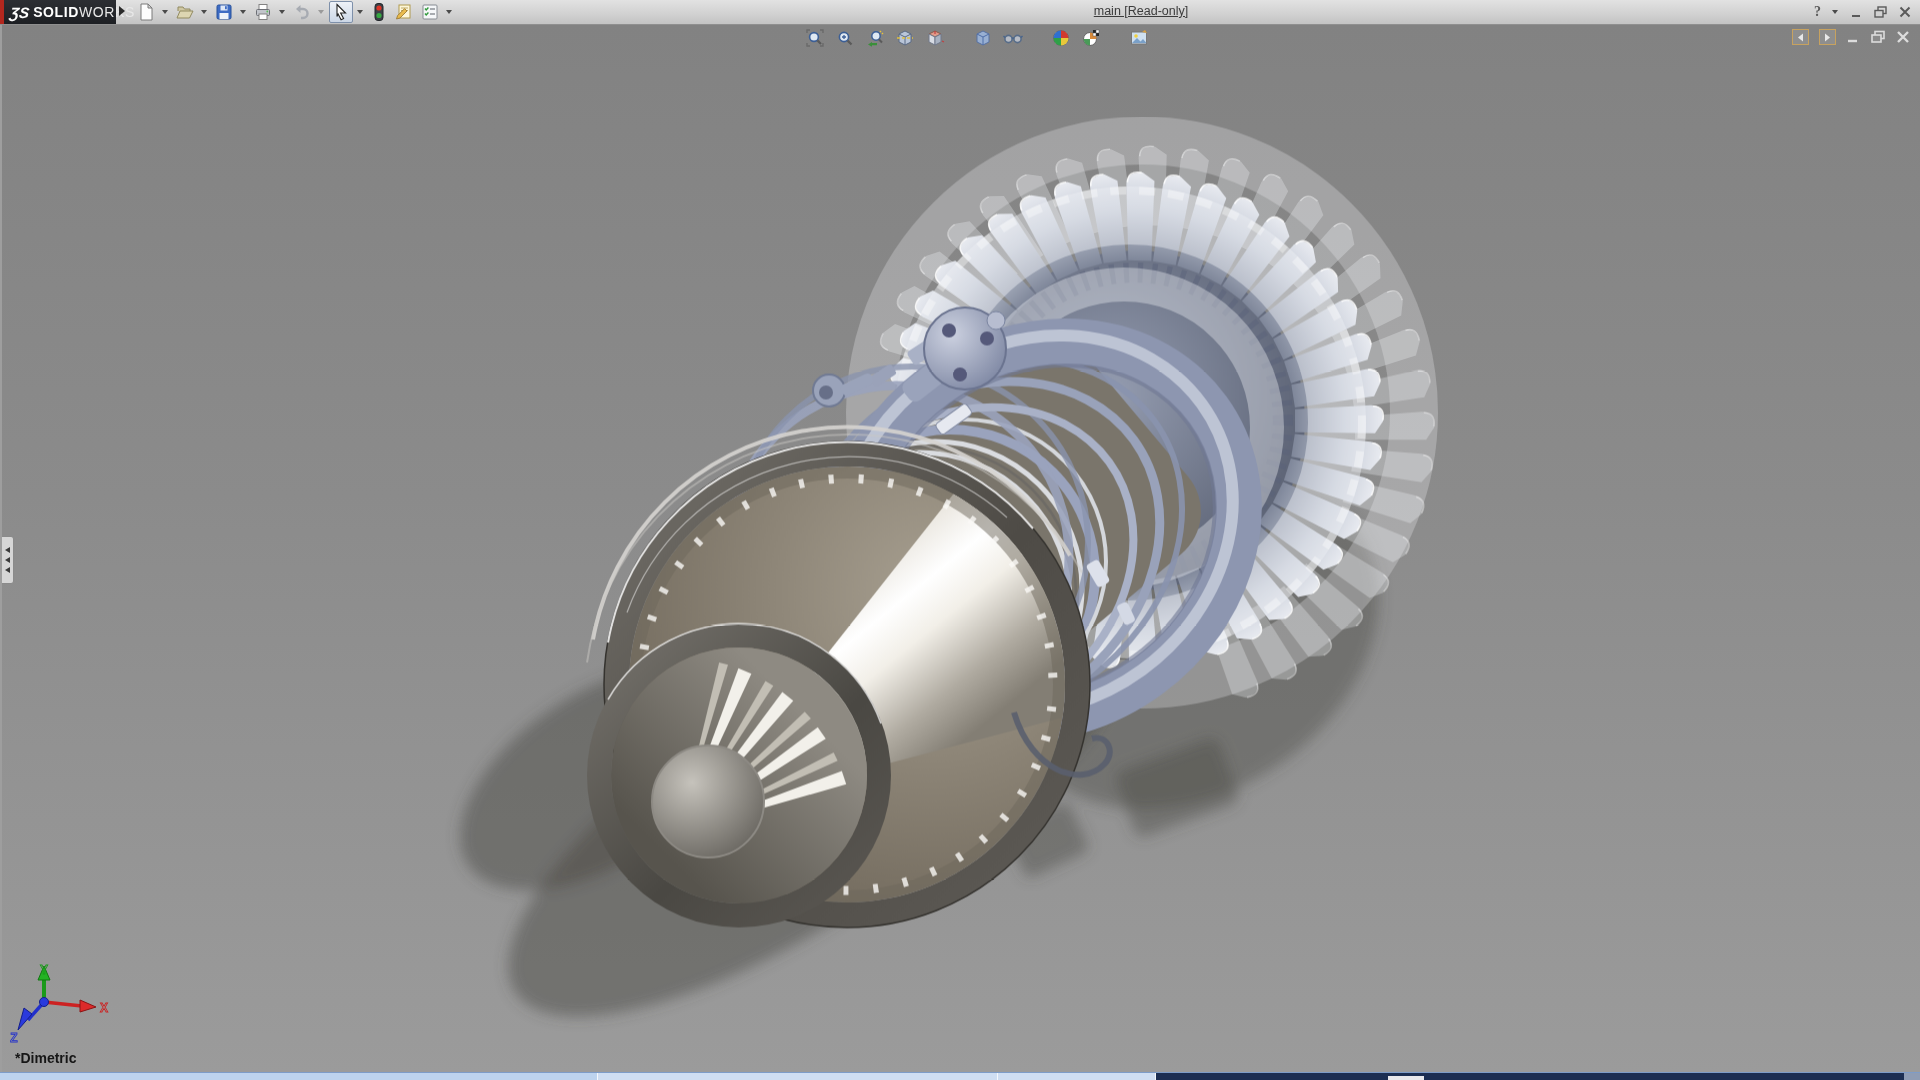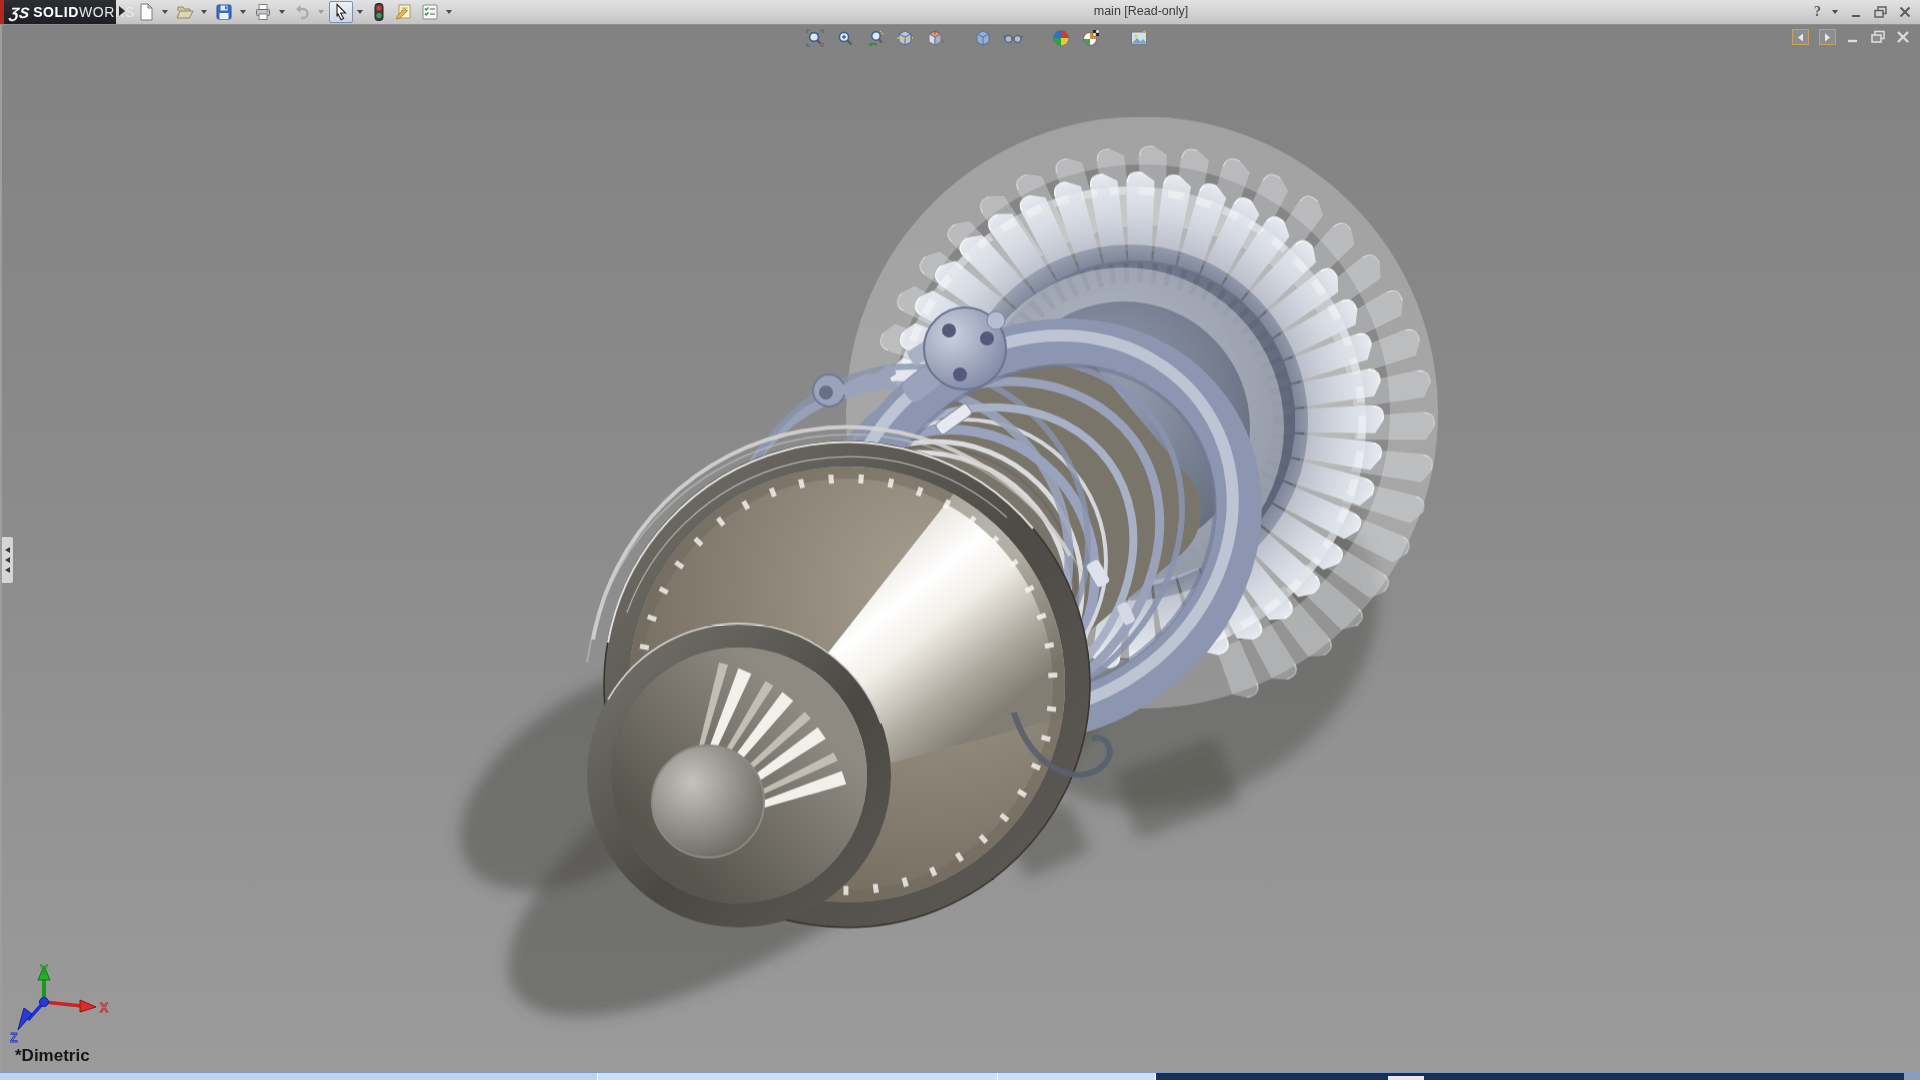--- a/index.html
+++ b/index.html
@@ -20,21 +20,21 @@
   .menu-arrow{position:absolute;left:119px;top:6px;width:0;height:0;cursor:pointer;
     border-left:6px solid #2a2a2a;border-top:5px solid transparent;border-bottom:5px solid transparent;}
   .tb{position:absolute;left:134px;top:1px;height:22px;display:flex;align-items:center;gap:2px;}
   .tbtn{display:flex;align-items:center;height:20px;padding:0 1px;border:1px solid transparent;border-radius:2px;}
   .tbtn.pressed{background:linear-gradient(#eef2f8,#ccd7e6);border:1px solid #7e90aa;}
   .tbtn svg{display:block;}
   .caret{width:0;height:0;border-top:4px solid #4a4a4a;border-left:3.5px solid transparent;
     border-right:3.5px solid transparent;margin:0 3px 0 2px;}
   .caret.dim{border-top-color:#9a9a9a;}
   .doc-title{position:absolute;left:1141px;top:4px;transform:translateX(-50%);
-    font-size:12.5px;color:#3c3c3c;white-space:nowrap;}
+    font-size:12.5px;color:#3c3c3c;white-space:nowrap;text-decoration:underline;}
   .win-ctrls{position:absolute;right:8px;top:0;height:24px;display:flex;align-items:center;gap:9px;}
   .help-q{font-size:14px;font-weight:bold;color:#5a5a5a;font-family:"Liberation Serif",serif;}
   .wc{display:block;}
 
   
   .viewport{position:absolute;left:0;top:25px;width:1920px;height:1048px;
     background:linear-gradient(180deg,#828282 0%,#8b8b8b 45%,#9b9b9b 100%);
     border-left:2px solid #9e9e9e;box-sizing:border-box;}
   .model-svg{position:absolute;left:0;top:0;width:1920px;height:1080px;pointer-events:none;z-index:5;}
 
@@ -48,21 +48,21 @@
     display:flex;align-items:center;justify-content:center;}
 
   .collapse-tab{position:absolute;left:0;top:511px;width:11px;height:46px;z-index:20;
     background:#d6d6d6;border:1px solid #8a8a8a;border-left:none;border-radius:0 3px 3px 0;
     display:flex;flex-direction:column;align-items:center;justify-content:center;gap:4px;}
   .collapse-tab i{width:0;height:0;border-right:5px solid #3a3a3a;
     border-top:3.5px solid transparent;border-bottom:3.5px solid transparent;}
 
   .triad{position:absolute;left:2px;bottom:16px;z-index:20;}
   .view-label{position:absolute;left:13px;bottom:7px;z-index:20;
-    font-size:17px;font-weight:700;color:#161616;}
+    font-size:14px;font-weight:700;color:#161616;}
 
   
   .taskbar{position:absolute;left:0;bottom:0;width:1920px;height:7px;z-index:50;
     border-top:1px solid #7d9cc8;background:#1c2e52;display:flex;}
   .tseg{height:100%;box-sizing:border-box;}
   .notch{position:absolute;left:1388px;bottom:0;width:36px;height:4px;background:#e9e9ec;z-index:51;}
   .corner{position:absolute;right:0;bottom:0;width:16px;height:7px;background:#8e9cb4;z-index:51;}
 </style>
 </head>
 <body>

